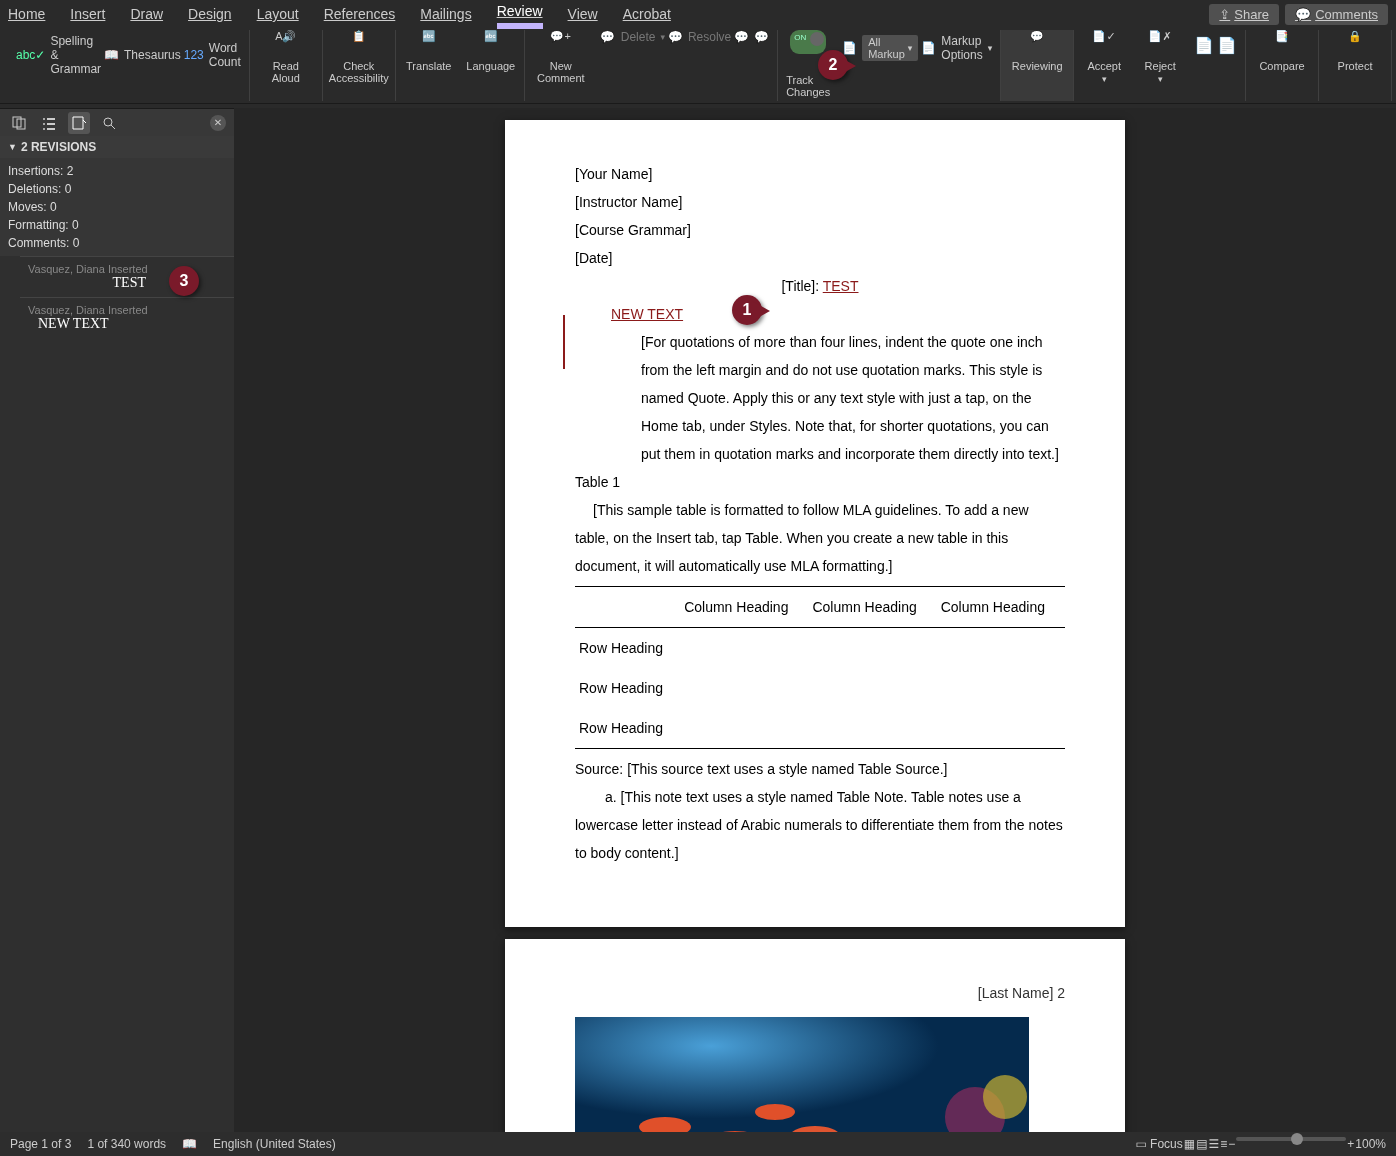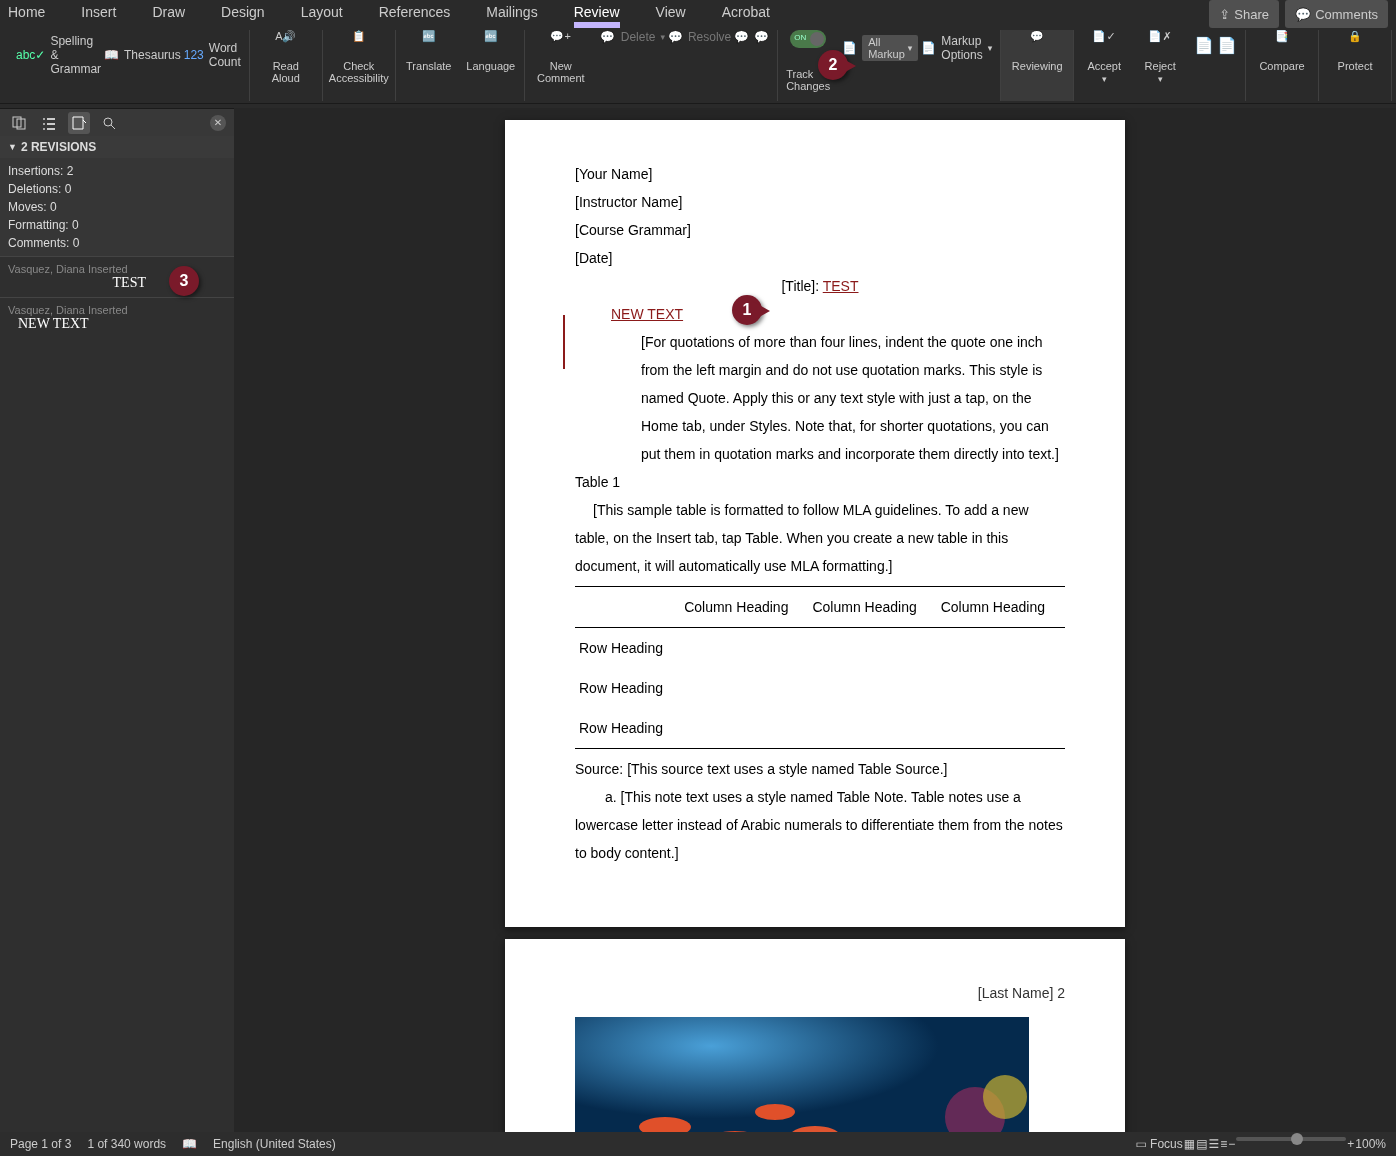--- a/index.html
+++ b/index.html
@@ -1,54 +1,54 @@
 <!DOCTYPE html>
 <html><head>
 <meta charset="utf-8">
 <style>
 * { margin: 0; padding: 0; box-sizing: border-box; font-family: -apple-system, BlinkMacSystemFont, "Segoe UI", sans-serif; }
 body { background: #2a2a2a; color: #ccc; width: 1396px; height: 1156px; overflow: hidden; position: relative; }
 
 
-.tabs { display: flex; height: 28px; background: #2a2a2a; padding: 0 8px; gap: 36px; }
+.tabs { display: flex; align-items: center; height: 28px; background: #2a2a2a; padding: 0 8px; gap: 25px; text-decoration: underline; }
 .tab { font-size: 14px; color: #ccc; cursor: pointer; padding: 4px 0; }
 .tab.active { color: #fff; border-bottom: 6px solid #c4b5fd; }
 .tabs-right { margin-left: auto; display: flex; gap: 6px; }
 .tabs-right .btn { background: #505050; padding: 3px 10px; border-radius: 3px; font-size: 13px; display: flex; align-items: center; gap: 4px; }
 
 
 .ribbon { display: flex; height: 76px; background: #2a2a2a; border-bottom: 1px solid #1a1a1a; padding: 2px 8px; }
 .group { display: flex; flex-direction: column; border-right: 1px solid #404040; padding: 0 8px; }
 .group-h { display: flex; gap: 12px; align-items: flex-start; }
 .group-v { display: flex; flex-direction: row; gap: 3px; }
 .mini-item { display: flex; align-items: center; gap: 5px; font-size: 12px; color: #ccc; }
 .big-btn { display: flex; flex-direction: column; align-items: center; justify-content: center; gap: 2px; width: 56px; font-size: 11px; text-align: center; color: #ccc; }
 .big-btn .ico { width: 28px; height: 28px; }
 .track-toggle { display: flex; flex-direction: column; align-items: center; gap: 2px; }
-.toggle-sw { width: 36px; height: 18px; background: #4a7a4a; border-radius: 9px; position: relative; }
+.toggle-sw { width: 36px; height: 24px; background: #4a7a4a; border-radius: 9px; position: relative; }
 .toggle-sw::after { content: ""; position: absolute; right: 2px; top: 2px; width: 14px; height: 14px; background: #666; border-radius: 50%; }
 .toggle-sw .on { font-size: 8px; color: #9fc; position: absolute; left: 4px; top: 3px; }
 .sel-btn { background: #505050; padding: 1px 6px; font-size: 11px; border-radius: 2px; display: inline-flex; align-items: center; gap: 3px; }
 
 
 .side-tabs { position: absolute; top: 108px; left: 0; width: 234px; height: 28px; background: #383838; display: flex; align-items: center; padding: 0 8px; gap: 8px; border-top: 1px solid #1a1a1a; }
 .side-tabs .ticon { width: 22px; height: 22px; display: flex; align-items: center; justify-content: center; border-radius: 3px; }
 .side-tabs .ticon.active { background: #555; }
 .side-tabs .close { margin-left: auto; width: 16px; height: 16px; background: #555; border-radius: 50%; display:flex; align-items:center; justify-content:center; font-size:10px; }
 
 .panel { position: absolute; top: 136px; left: 0; width: 234px; bottom: 24px; background: #2f2f2f; color: #ddd; font-size: 12px; }
 .panel-head { background: #3a3a3a; padding: 4px 8px; font-weight: bold; display: flex; align-items: center; gap: 4px; }
 .panel-stats { padding: 4px 8px; line-height: 1.5; background: #363636; }
 .rev-item { padding: 6px 8px; border-top: 1px solid #444; font-size: 12px; background:#e8e8e8; color:#333; }
 .rev-item .author { color: #888; font-size: 11px; }
 .rev-item .text { margin-left: 16px; font-family: "Times New Roman", serif; font-size: 14px; color:#000; }
 .rev-item:first-of-type { background:#2f2f2f; }
 .panel .rev-list .rev-item { background:#2f2f2f; color:#ccc; }
 .panel .rev-list .rev-item .text { color:#fff; }
-.panel .rev-list { background:#ffffff; }
+.panel .rev-list { background:#ffffff;margin-left:20px; }
 
 
 .doc-area { position: absolute; top: 108px; left: 234px; right: 0; bottom: 24px; background: #262626; overflow: auto; }
 .page { width: 620px; margin: 12px auto; background: #fff; color: #000; font-family: "Times New Roman", serif; font-size: 14px; padding: 40px 60px 60px 70px; box-shadow: 0 2px 8px rgba(0,0,0,.5); position: relative; line-height: 2.0; }
 .page .hdr { text-align: right; font-size: 14px; color: #333; margin-bottom: 10px; }
 .inserted { color: #8b1a1a; text-decoration: underline; }
 .track-mark { position: absolute; left: 58px; width: 2px; background: #8b1a1a; }
 .page .center { text-align: center; }
 .newtext-line { padding-left: 36px; }
 .block-quote { margin-left: 66px; text-align: left; }

